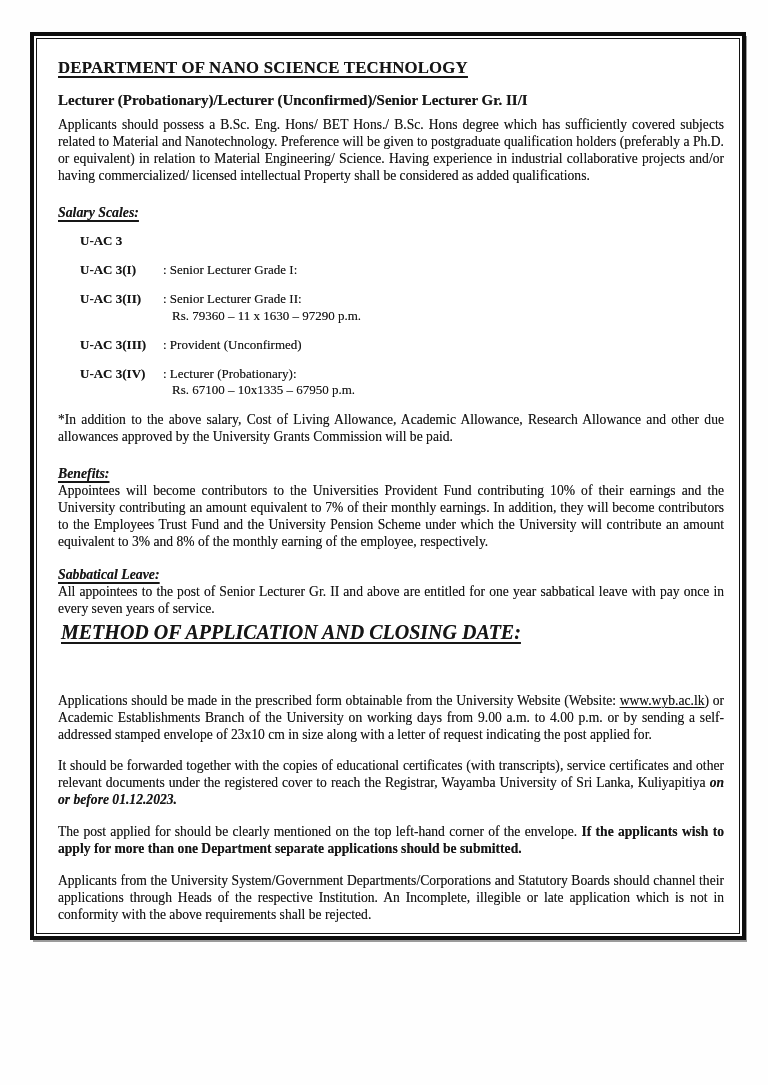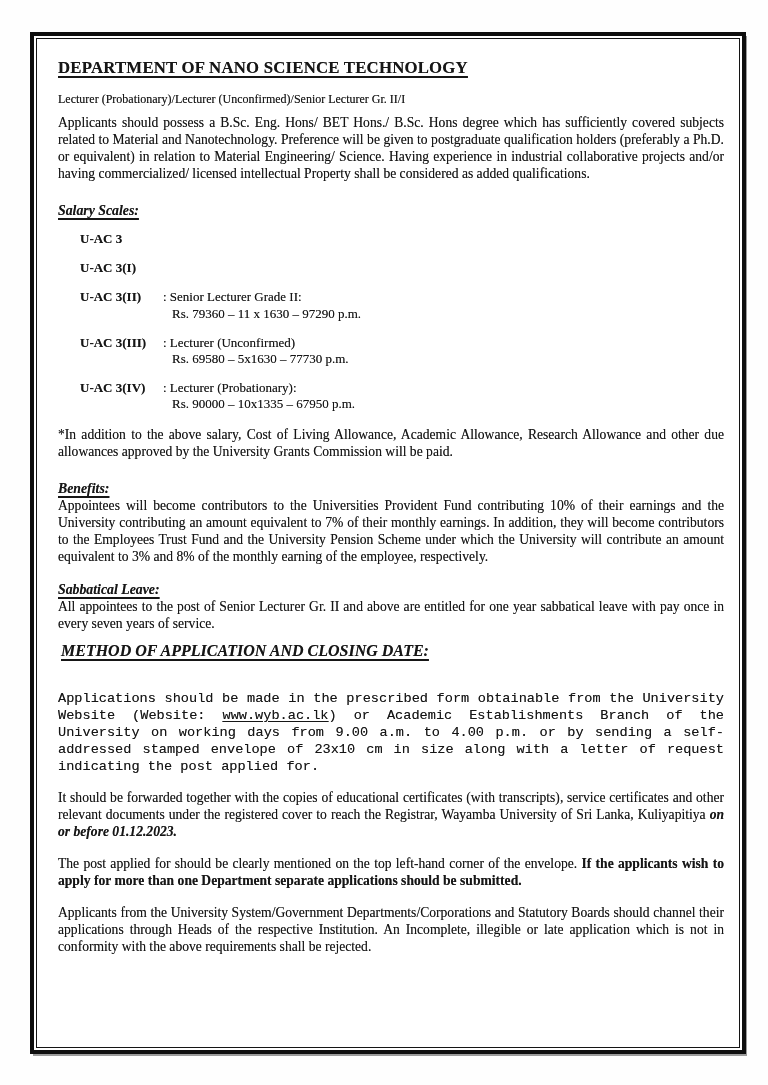--- a/index.html
+++ b/index.html
@@ -8,21 +8,21 @@
     width: 768px; height: 1085px;
     position: relative;
     font-family: "Liberation Serif", "DejaVu Serif", serif;
     color: #161616;
     overflow: hidden;
   }
   .page { position: absolute; inset: 0; background: #fefefe; }
   .frame {
     position: absolute;
     left: 30px; top: 32px;
-    width: 716px; height: 1022px;
+    width: 716px; height: 908px;
     border: 4px solid #0e0e0e;
     box-shadow: 2px 3px 0 -1px #9b9b9b;
     background: #fff;
   }
   .frame-inner {
     position: absolute; inset: 2px;
     border: 1.5px solid #141414;
     overflow: hidden;
   }
   .content {
@@ -31,37 +31,37 @@
   }
   .dept-title {
     font-size: 16.8px; font-weight: 700; letter-spacing: 0.2px;
     margin-top: 7px;
   }
   .u {
     text-decoration: underline;
     text-decoration-thickness: 1.6px;
     text-underline-offset: 2.5px;
   }
-  .post-title { font-size: 12px; font-weight: 400; margin-top: 14px; }
+  .post-title { font-size: 15px; font-weight: 700; margin-top: 14px; }
   .body { font-size: 13.6px; line-height: 17px; }
   .just { text-align: justify; }
   .intro { margin-top: 7px; }
   .sec { font-size: 13.8px; font-weight: 700; font-style: italic; }
   .sec-salary { margin-top: 21px; }
   .salary-table { margin-top: 12px; }
   .salary-row { display: flex; margin-bottom: 13px; font-size: 13px; line-height: 16.2px; }
   .salary-row .code { width: 83px; margin-left: 22px; font-weight: 700; flex: none; }
   .salary-row .desc { flex: 1; }
   .salary-row .line2 { padding-left: 9px; }
   .salary-row.first .line2 { padding-left: 0; }
   .note { }
   .sec-benefits { margin-top: 21px; }
   .sec-sabbatical { margin-top: 17px; }
-  .sec-method { margin-top: 10px; font-size: 16px; padding-left: 3px; }
-  .p-app1 { margin-top: 30px; font-family: Liberation Mono, monospace; }
+  .sec-method { margin-top: 4px; font-size: 20px; padding-left: 3px; }
+  .p-app1 { margin-top: 48px; }
   .p-app2 { margin-top: 14px; }
   .p-app3 { margin-top: 15px; }
   .p-app4 { margin-top: 15px; }
   .b { font-weight: 700; }
   .bi { font-weight: 700; font-style: italic; }
   .link { color: inherit; text-decoration: underline; text-underline-offset: 2px; cursor: pointer; }
   .signature { margin-top: 30px; font-size: 13.6px; line-height: 16.5px; }
 </style>
 </head>
 <body>
@@ -79,41 +79,41 @@
 
         <h3 class="sec sec-salary"><span class="u">Salary Scales:</span></h3>
 
         <div class="salary-table">
           <div class="salary-row first">
             <div class="code">U-AC 3</div>
           </div>
           <div class="salary-row">
             <div class="code">U-AC 3(I)</div>
             <div class="desc">
+              <div class="line1">: Senior Lecturer Grade I:</div>
             </div>
           </div>
           <div class="salary-row">
             <div class="code">U-AC 3(II)</div>
             <div class="desc">
               <div class="line1">: Senior Lecturer Grade II:</div>
               <div class="line2">Rs. 79360 – 11 x 1630 – 97290 p.m.</div>
             </div>
           </div>
           <div class="salary-row">
             <div class="code">U-AC 3(III)</div>
             <div class="desc">
-              <div class="line1">: Lecturer (Unconfirmed)</div>
-              <div class="line2">Rs. 69580 – 5x1630 – 77730 p.m.</div>
+              <div class="line1">: Provident (Unconfirmed)</div>
             </div>
           </div>
           <div class="salary-row">
             <div class="code">U-AC 3(IV)</div>
             <div class="desc">
               <div class="line1">: Lecturer (Probationary):</div>
-              <div class="line2">Rs. 90000 – 10x1335 – 67950 p.m.</div>
+              <div class="line2">Rs. 67100 – 10x1335 – 67950 p.m.</div>
             </div>
           </div>
         </div>
 
         <p class="body just note">*In addition to the above salary, Cost of Living Allowance, Academic Allowance, Research Allowance and other due allowances approved by the University Grants Commission will be paid.</p>
 
         <h3 class="sec sec-benefits"><span class="u">Benefits:</span></h3>
         <p class="body just">Appointees will become contributors to the Universities Provident Fund contributing 10% of their earnings and the University contributing an amount equivalent to 7% of their monthly earnings. In addition, they will become contributors to the Employees Trust Fund and the University Pension Scheme under which the University will contribute an amount equivalent to 3% and 8% of the monthly earning of the employee, respectively.</p>
 
         <h3 class="sec sec-sabbatical"><span class="u">Sabbatical Leave:</span></h3>

